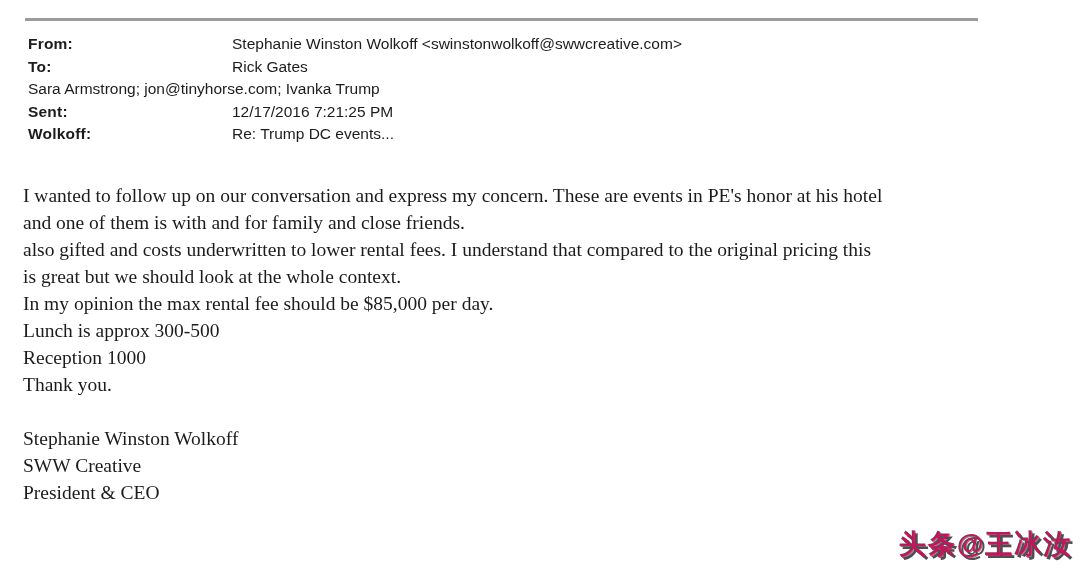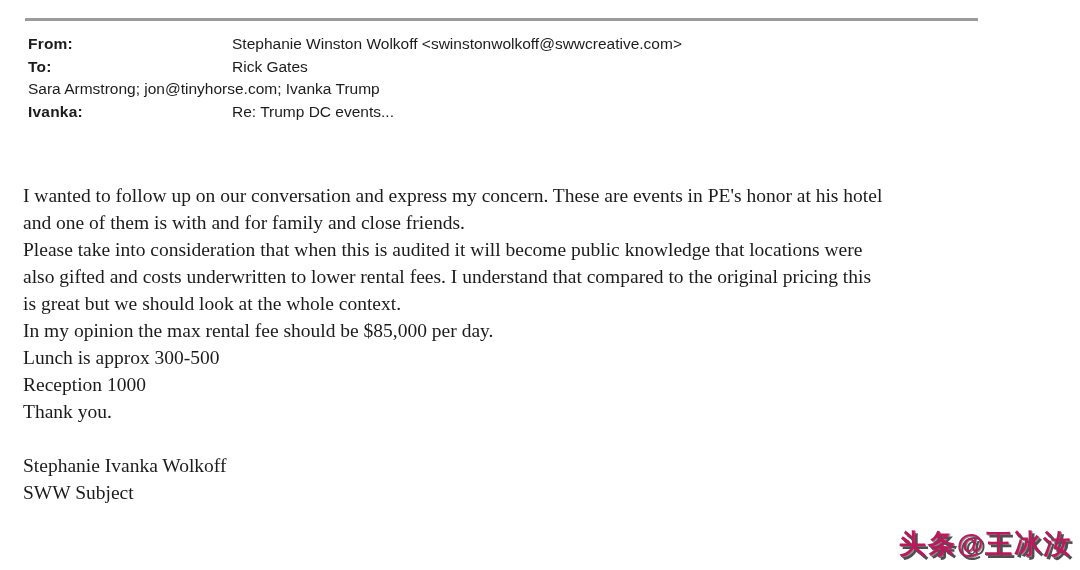--- a/index.html
+++ b/index.html
@@ -75,35 +75,39 @@
     <span class="header-value">Stephanie Winston Wolkoff &lt;swinstonwolkoff@swwcreative.com&gt;</span>
   </div>
   <div class="header-row">
     <span class="header-label">To:</span>
     <span class="header-value">Rick Gates</span>
   </div>
   <div class="header-row">
     <span class="header-value">Sara Armstrong; jon@tinyhorse.com; Ivanka Trump</span>
   </div>
   <div class="header-row">
-    <span class="header-label">Ivanka:</span>
+    <span class="header-label">Sent:</span>
+    <span class="header-value">12/17/2016 7:21:25 PM</span>
+  </div>
+  <div class="header-row">
+    <span class="header-label">Wolkoff:</span>
     <span class="header-value">Re: Trump DC events...</span>
   </div>
 </div>
 
 <div class="email-body">
   <div class="body-line">I wanted to follow up on our conversation and express my concern. These are events in PE's honor at his hotel</div>
   <div class="body-line">and one of them is with and for family and close friends.</div>
-  <div class="body-line">Please take into consideration that when this is audited it will become public knowledge that locations were</div>
   <div class="body-line">also gifted and costs underwritten to lower rental fees. I understand that compared to the original pricing this</div>
   <div class="body-line">is great but we should look at the whole context.</div>
   <div class="body-line">In my opinion the max rental fee should be $85,000 per day.</div>
   <div class="body-line">Lunch is approx 300-500</div>
   <div class="body-line">Reception 1000</div>
   <div class="body-line">Thank you.</div>
   <div class="blank-line"></div>
   <div class="email-signature">
-    <div class="body-line">Stephanie Ivanka Wolkoff</div>
-    <div class="body-line">SWW Subject</div>
+    <div class="body-line">Stephanie Winston Wolkoff</div>
+    <div class="body-line">SWW Creative</div>
+    <div class="body-line">President &amp; CEO</div>
   </div>
 </div>
 
 <div class="watermark">头条@王冰汝</div>
 
 </body></html>

